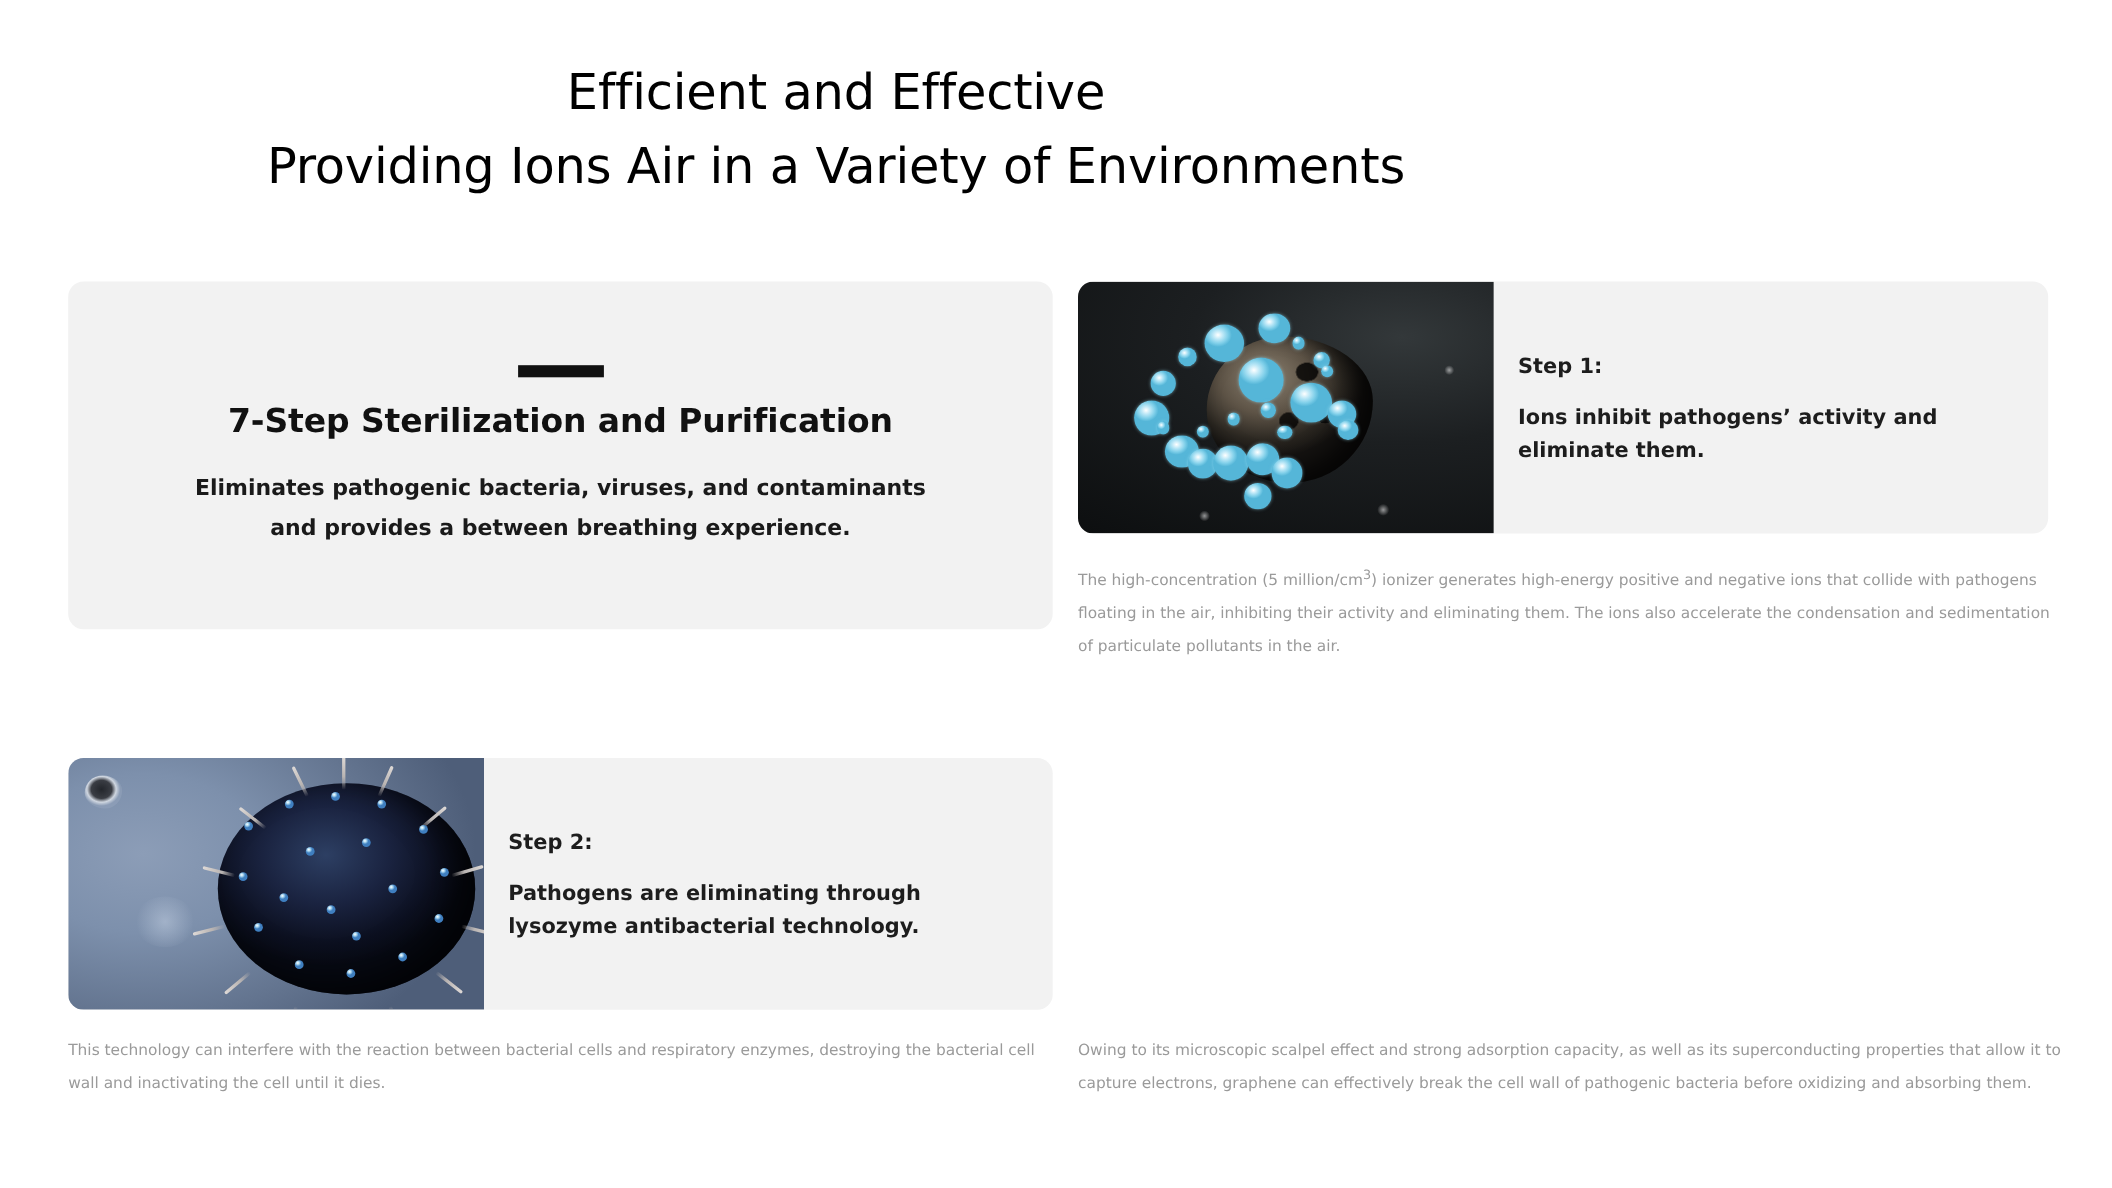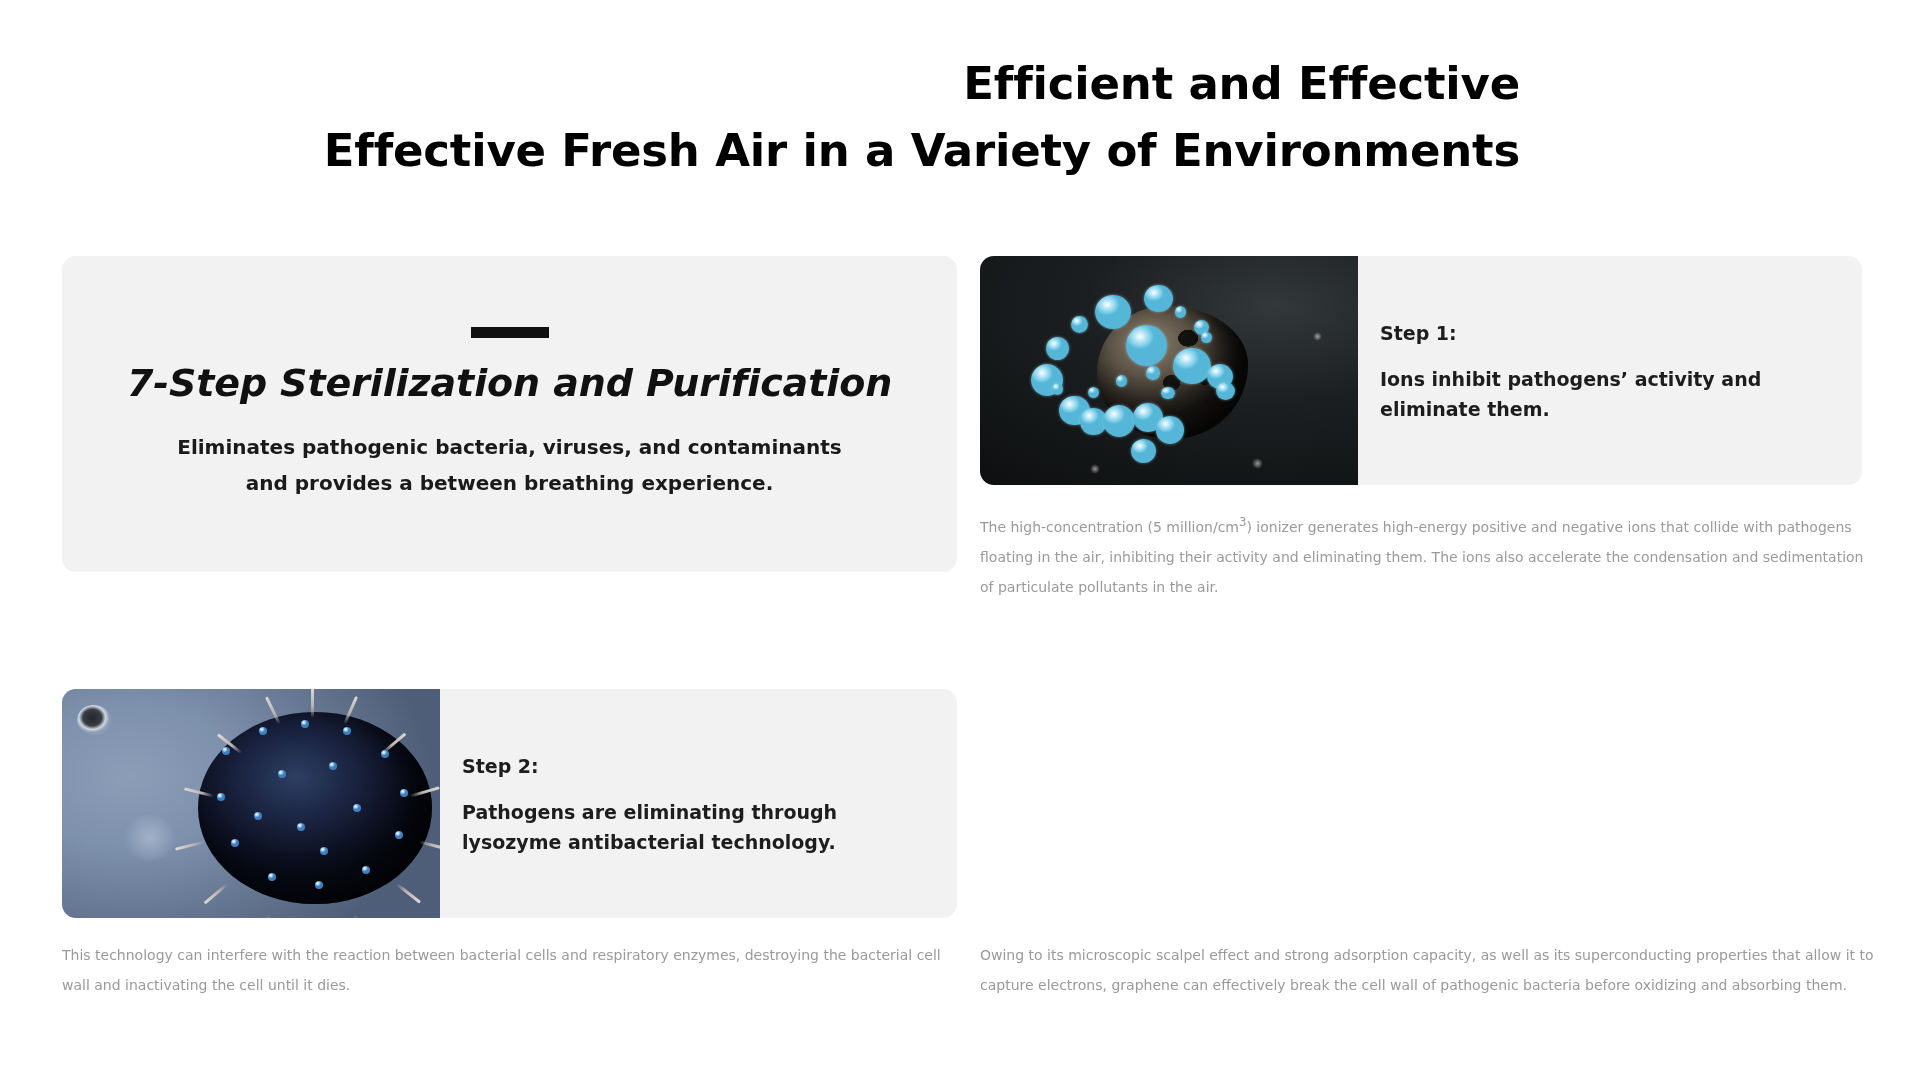--- a/index.html
+++ b/index.html
@@ -9,23 +9,23 @@
     font-family: "DejaVu Sans", "Liberation Sans", sans-serif;
     overflow: hidden;
   }
   .page { position: relative; width: 1920px; height: 1080px; }
 
   
   .headline {
     position: absolute;
     left: 0; top: 50px;
     width: 1520px;
-    text-align: right;
+    text-align: center;
     color: #000000;
-    font-weight: 700;
+    font-weight: 400;
     font-size: 45px;
     line-height: 67px;
     letter-spacing: -0.2px;
   }
   .headline .line { display: block; white-space: nowrap; }
 
   
   .grid {
     position: absolute;
     left: 62px; top: 256px;
@@ -56,25 +56,24 @@
     display: flex; flex-direction: column;
     align-items: center; justify-content: center;
     padding: 0 40px;
   }
   .intro-rule {
     width: 78px; height: 11px;
     background: #111111;
     margin-bottom: 23px;
   }
   .intro-title {
-    font-size: 38px; font-weight: 700; color: #111111;
+    font-size: 30px; font-weight: 700; color: #111111;
     letter-spacing: -0.1px;
     margin-bottom: 24px;
     white-space: nowrap;
-    font-style: italic;
   }
   .intro-sub {
     font-size: 20px; font-weight: 700; color: #1a1a1a;
     line-height: 36px; text-align: center;
   }
   .intro-sub span { display: block; white-space: nowrap; }
 
   
   .thumb {
     position: absolute;
@@ -232,21 +231,21 @@
     opacity: .92;
   }
 </style>
 </head>
 <body>
 
 <div class="page">
 
   <div class="headline">
     <span class="line">Efficient and Effective</span>
-    <span class="line">Effective Fresh Air in a Variety of Environments</span>
+    <span class="line">Providing Ions Air in a Variety of Environments</span>
   </div>
 
   <div class="grid">
 
     <div class="row row-1" style="height:316px;">
 
       <div class="card card-intro">
         <div class="intro-inner">
           <div class="intro-rule"></div>
           <div class="intro-title">7-Step Sterilization and Purification</div>

